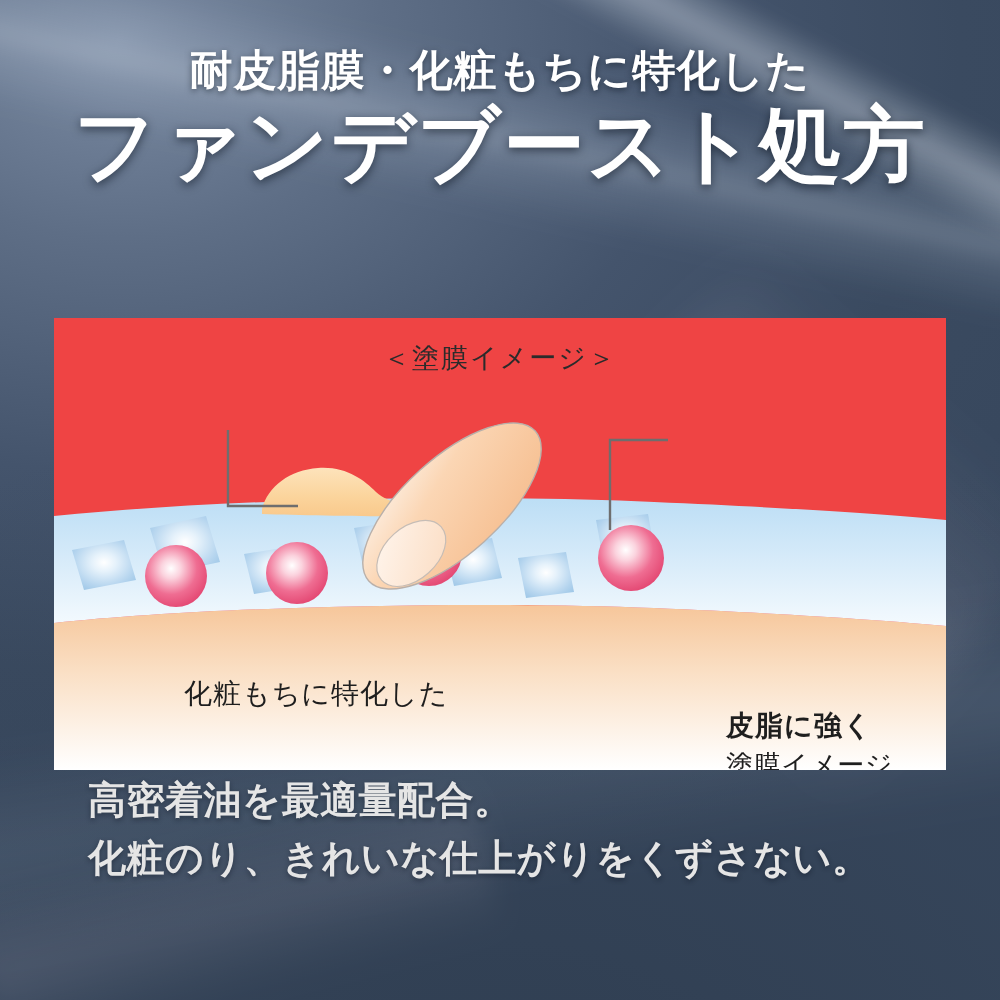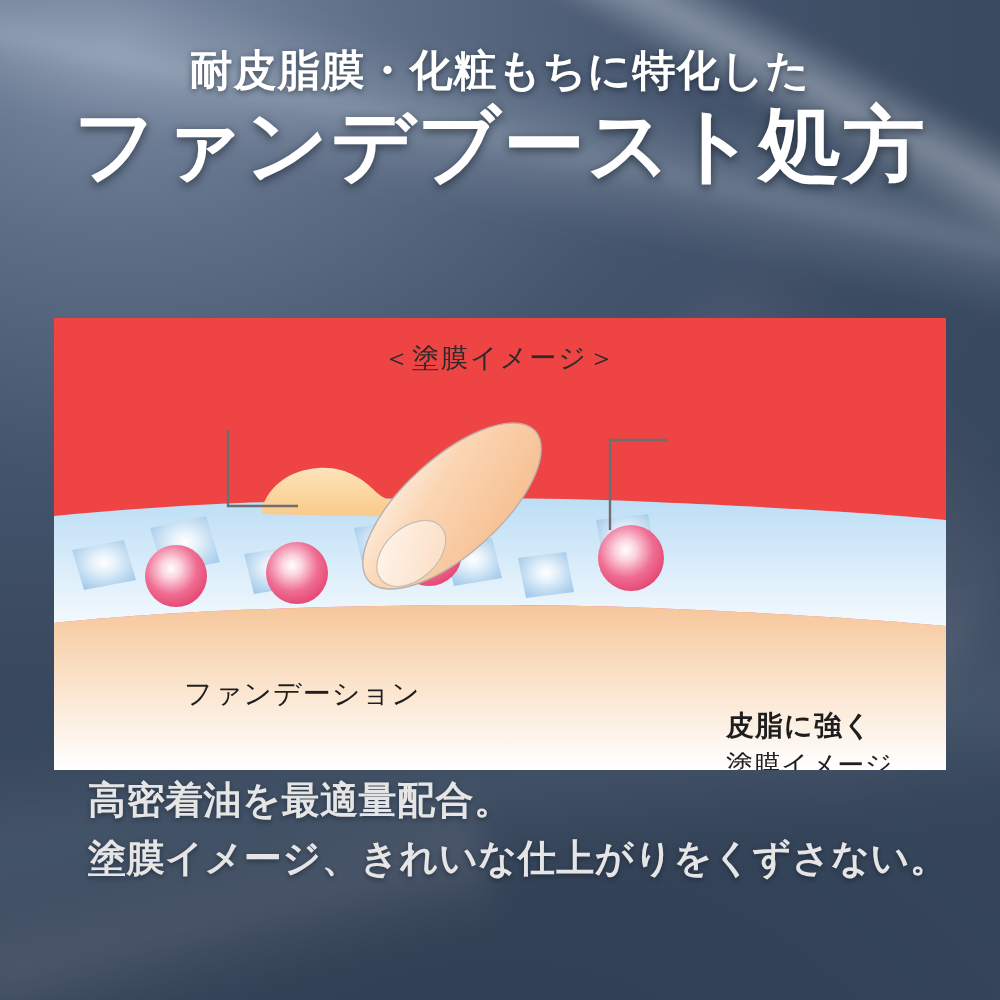--- a/index.html
+++ b/index.html
@@ -230,25 +230,25 @@
         <ellipse cx="0" cy="0" rx="112" ry="48" fill="url(#gFinger)" stroke="#b9b0aa" stroke-width="1.4"></ellipse>
         <ellipse cx="-62" cy="8" rx="40" ry="26" fill="url(#gNail)" stroke="#c6bdb6" stroke-width="1.2"></ellipse>
       </g>
 
       <g stroke="#6e6e6e" stroke-width="2.4" fill="none">
         <path d="M 174,112 L 174,188 L 244,188"></path>
         <path d="M 614,122 L 556,122 L 556,212"></path>
       </g>
     </svg>
 
-    <div class="lbl lbl-foundation">ファンデーション</div>
+    <div class="lbl lbl-foundation">化粧もちに特化した</div>
 
     <div class="lbl lbl-film-title">皮脂に強く</div>
     <div class="lbl lbl-film-d1">塗膜イメージ、</div>
 
   </div>
 
   <div class="bottom-copy">
     <div class="bc-line">高密着油を最適量配合。</div>
-    <div class="bc-line">塗膜イメージ、きれいな仕上がりをくずさない。</div>
+    <div class="bc-line">化粧のり、きれいな仕上がりをくずさない。</div>
   </div>
 
 </div>
 
 </body></html>

